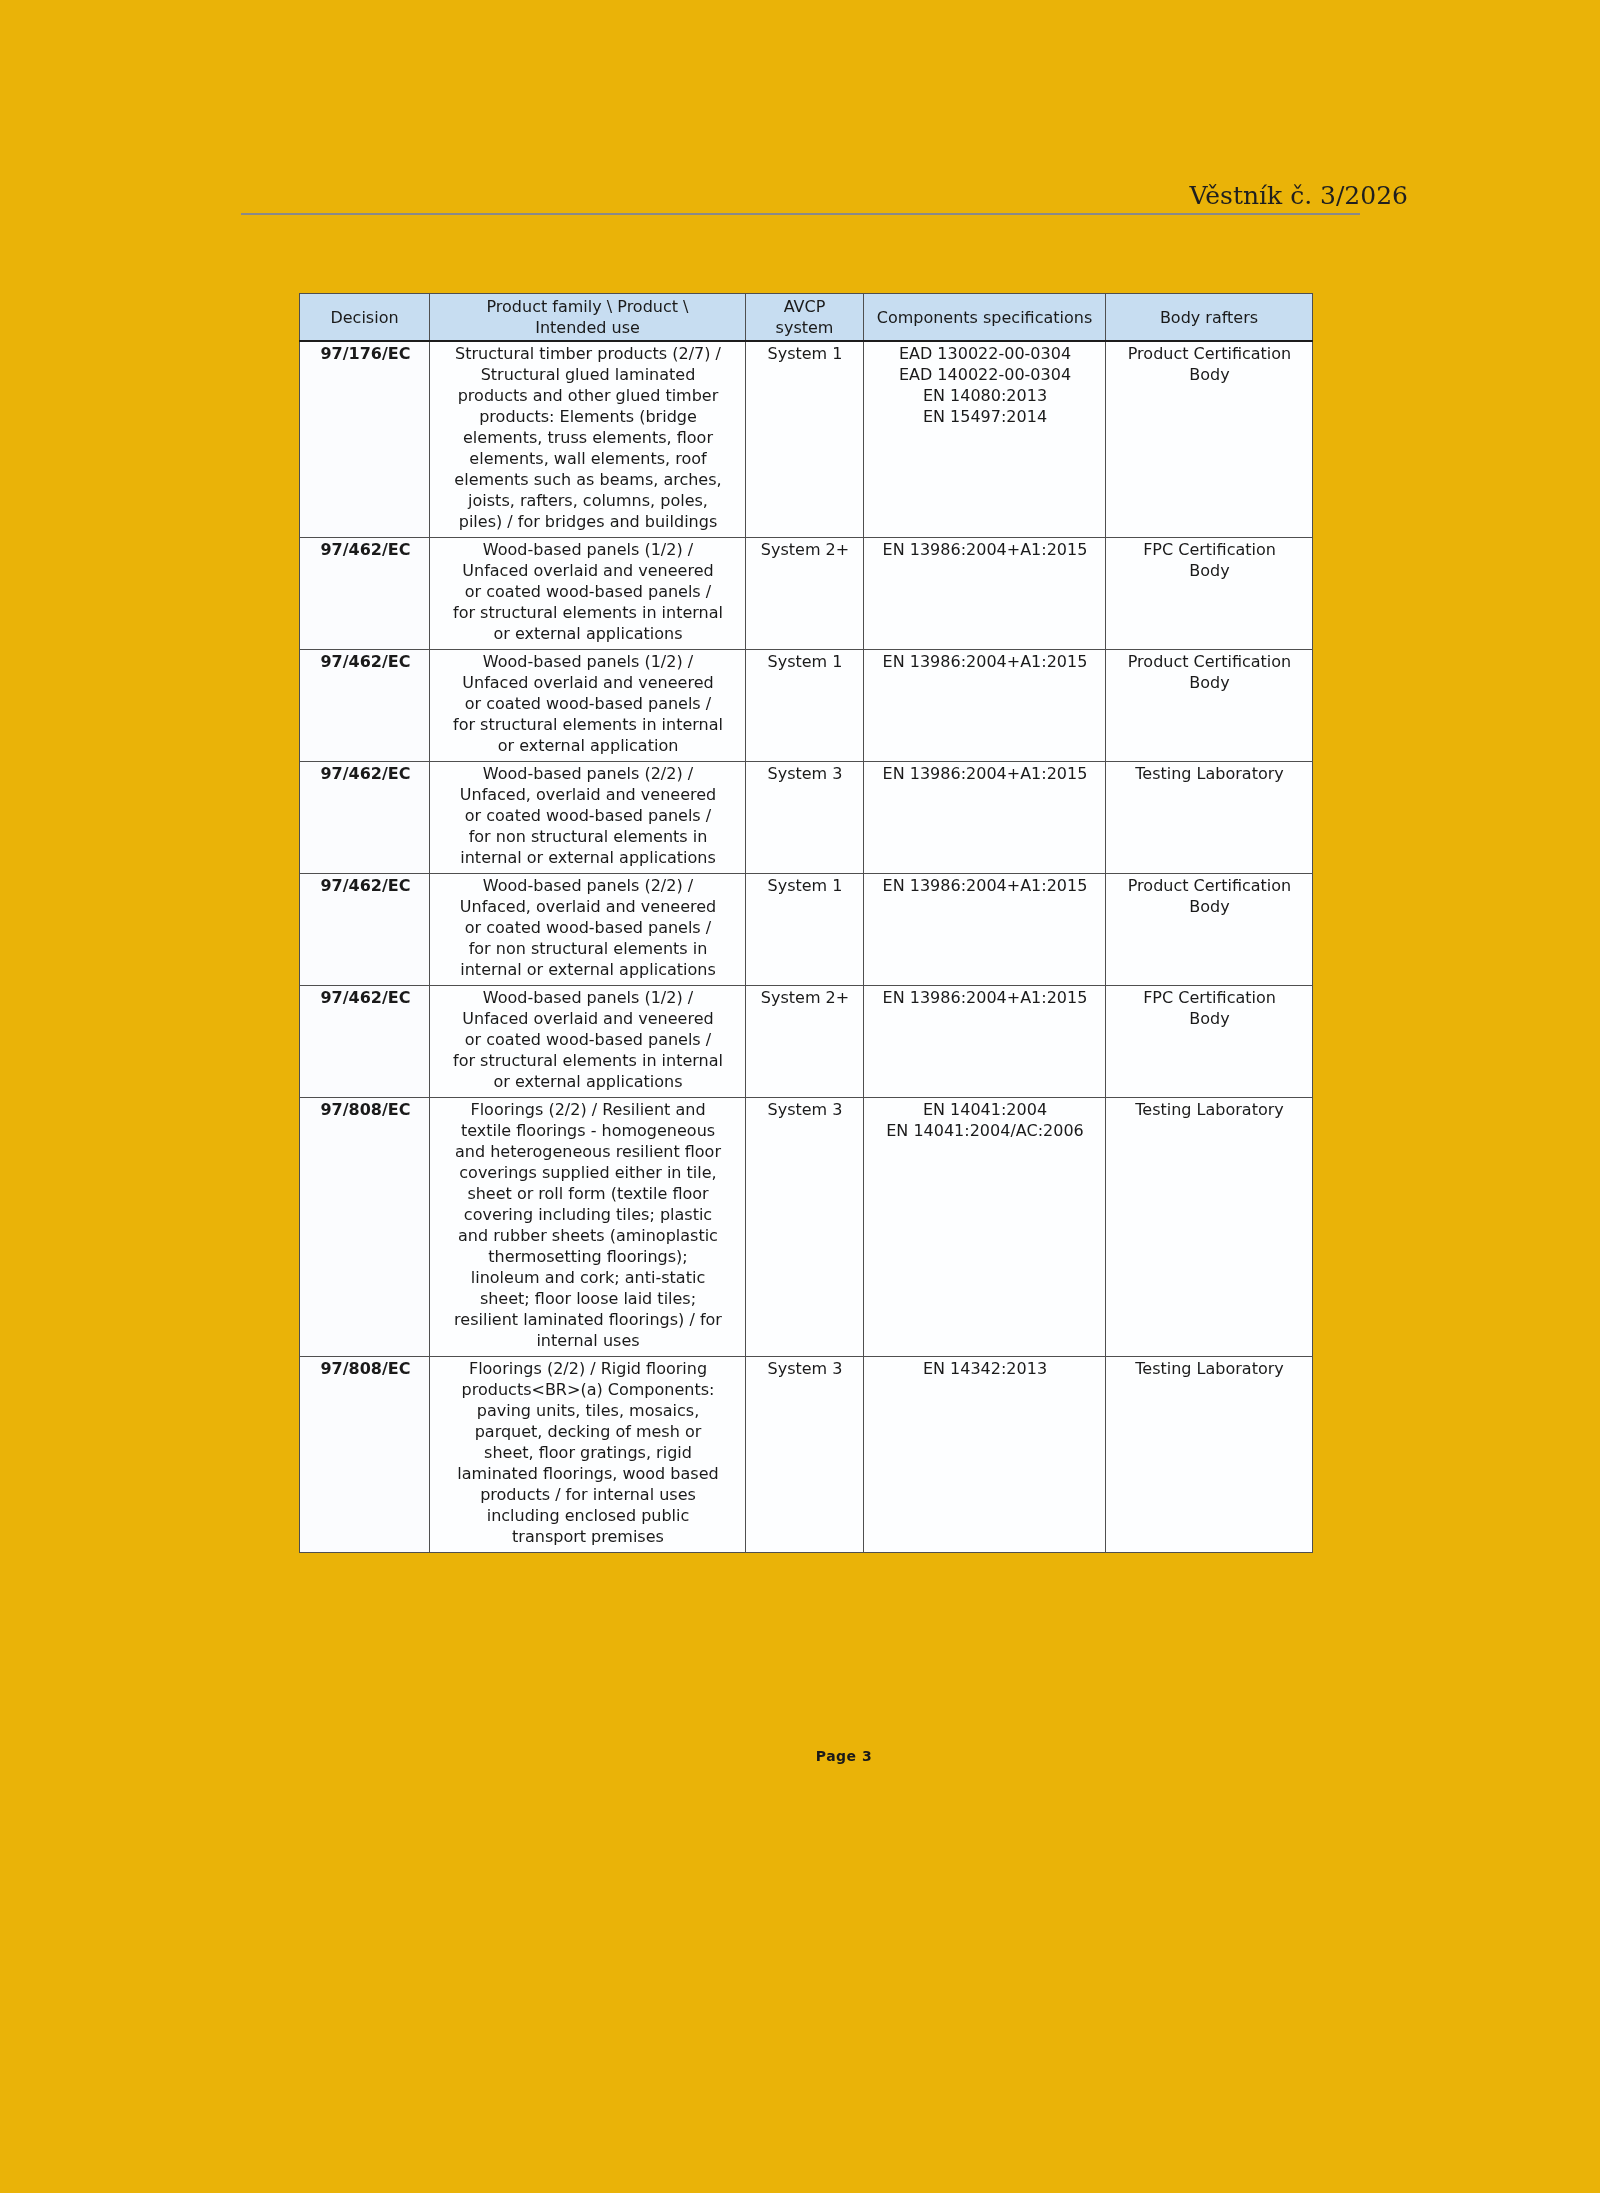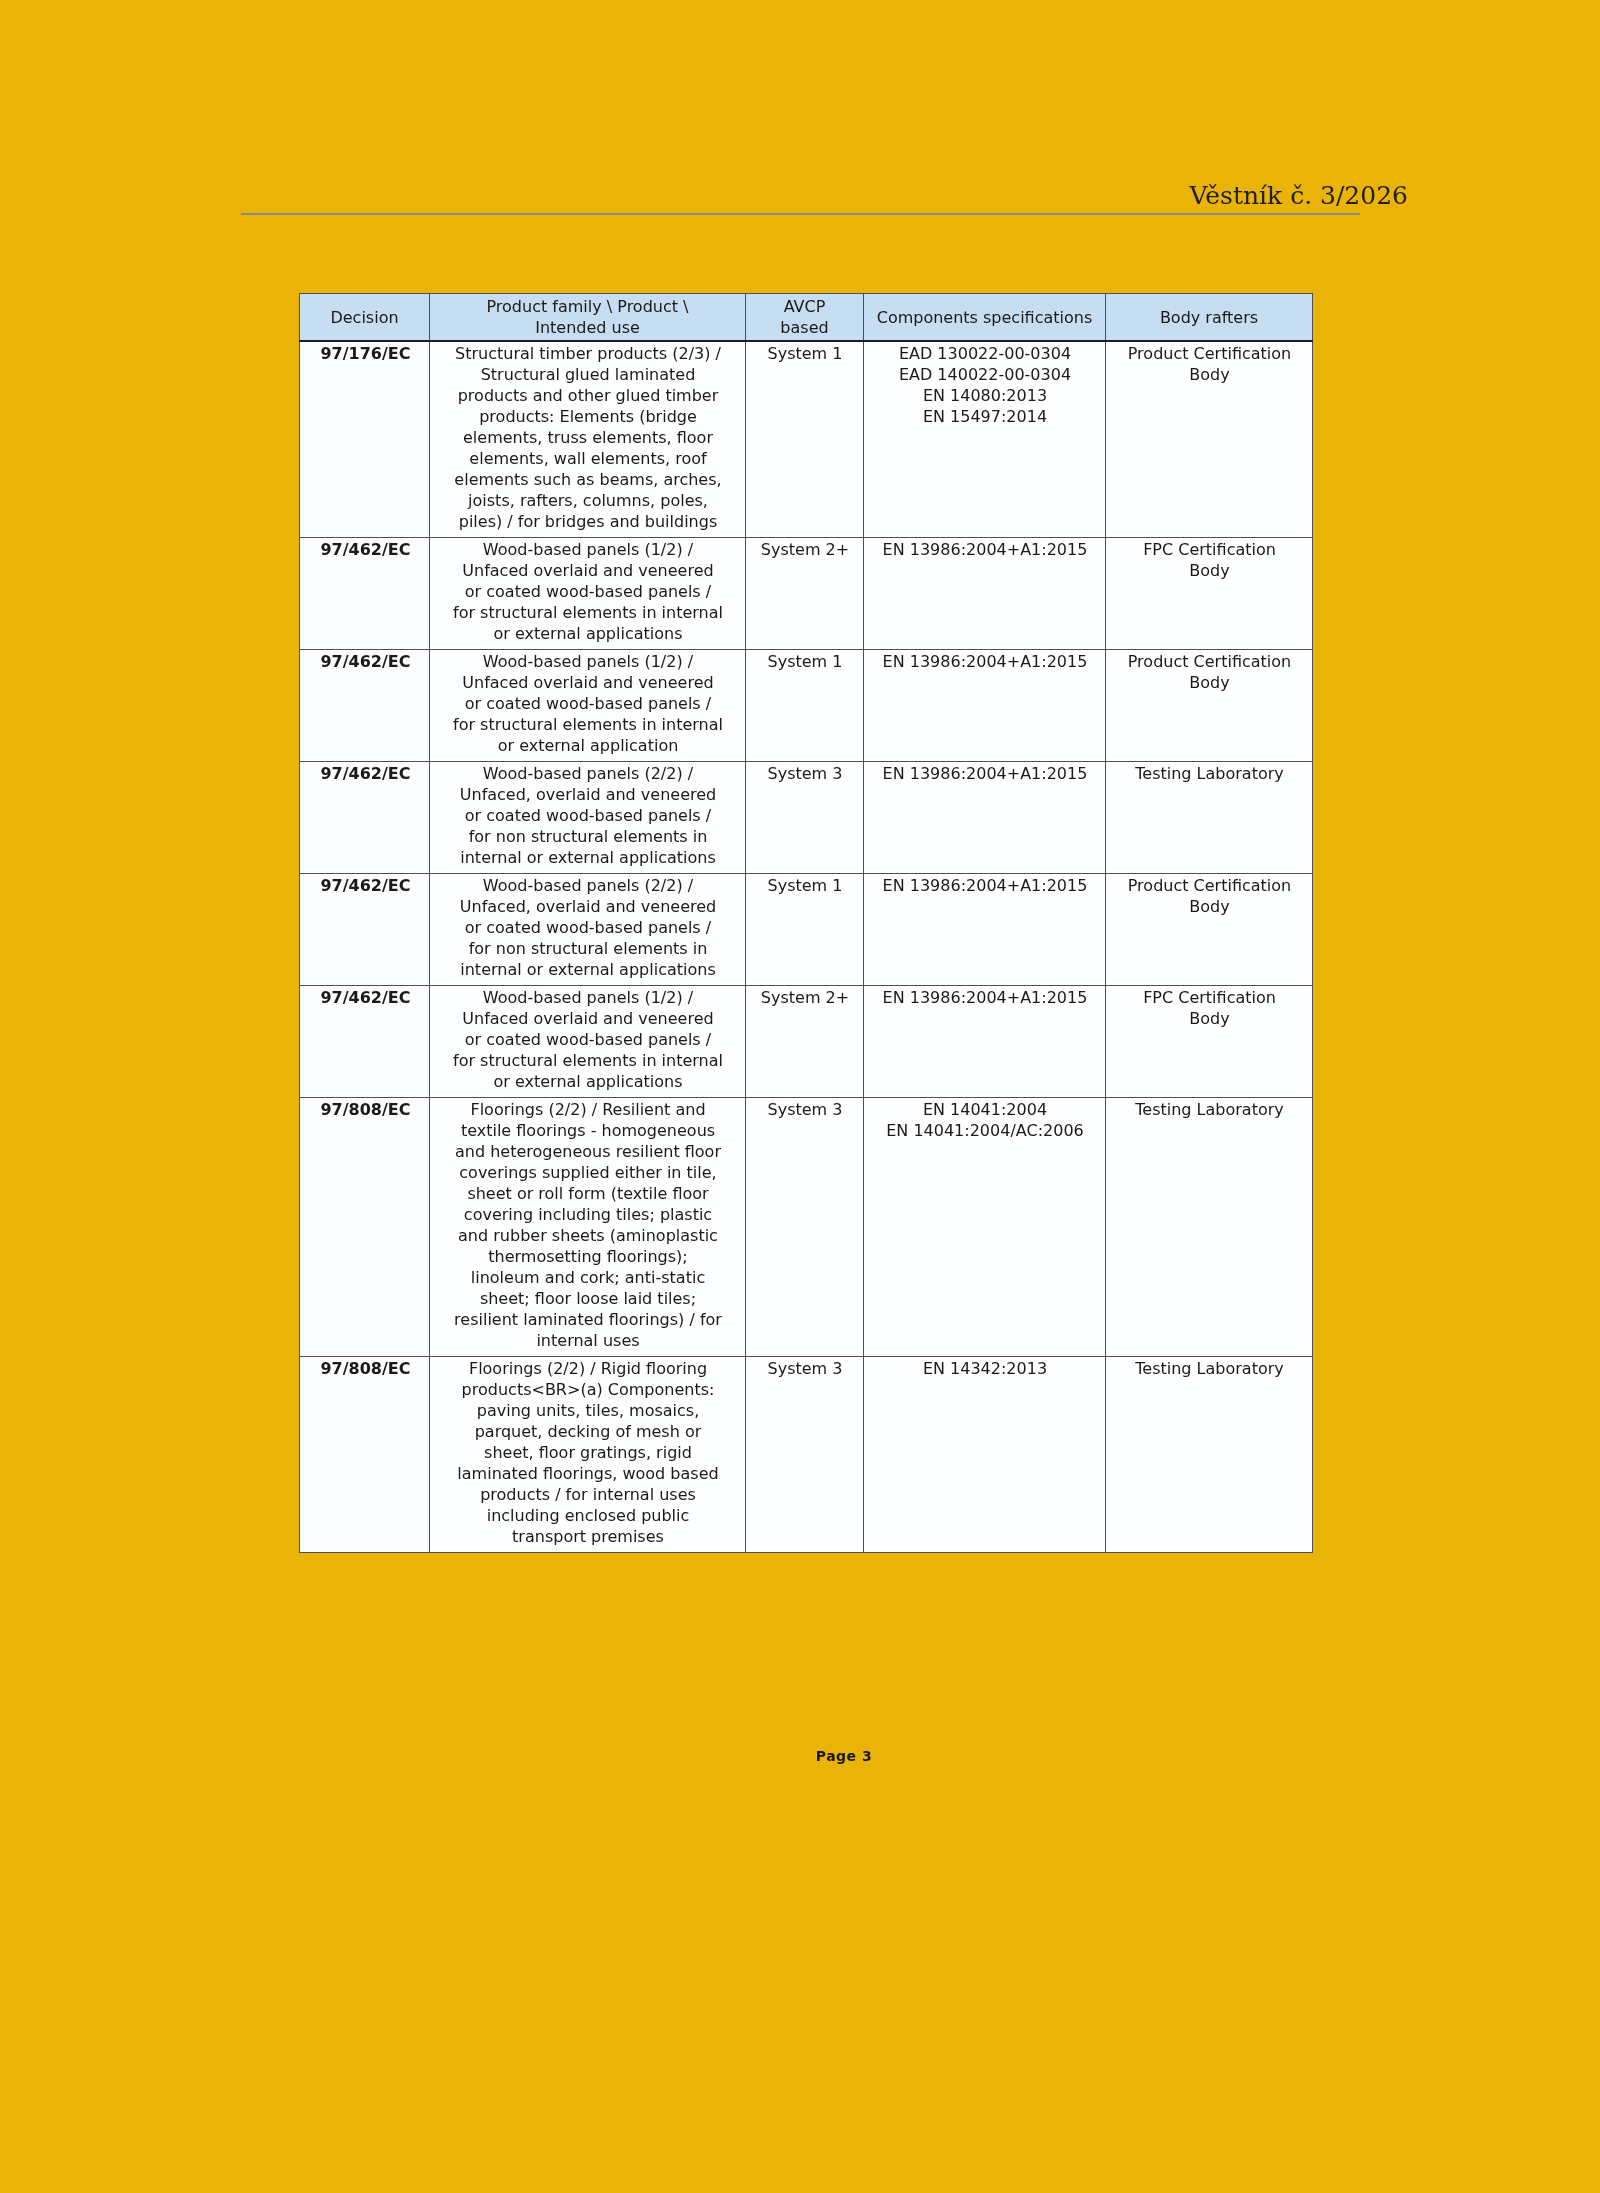--- a/index.html
+++ b/index.html
@@ -108,29 +108,29 @@
       <col style="width:118px">
       <col style="width:242px">
       <col style="width:207px">
     </colgroup>
     <thead>
       <tr>
         <th>Decision</th>
         <th>Product family \ Product \
 Intended use</th>
         <th>AVCP
-based</th>
+system</th>
         <th>Components specifications</th>
         <th>Body rafters</th>
       </tr>
     </thead>
     <tbody>
       <tr>
         <td class="dec">97/176/EC</td>
-        <td>Structural timber products (2/3) /
+        <td>Structural timber products (2/7) /
 Structural glued laminated
 products and other glued timber
 products: Elements (bridge
 elements, truss elements, floor
 elements, wall elements, roof
 elements such as beams, arches,
 joists, rafters, columns, poles,
 piles) / for bridges and buildings</td>
         <td>System 1</td>
         <td>EAD 130022-00-0304

